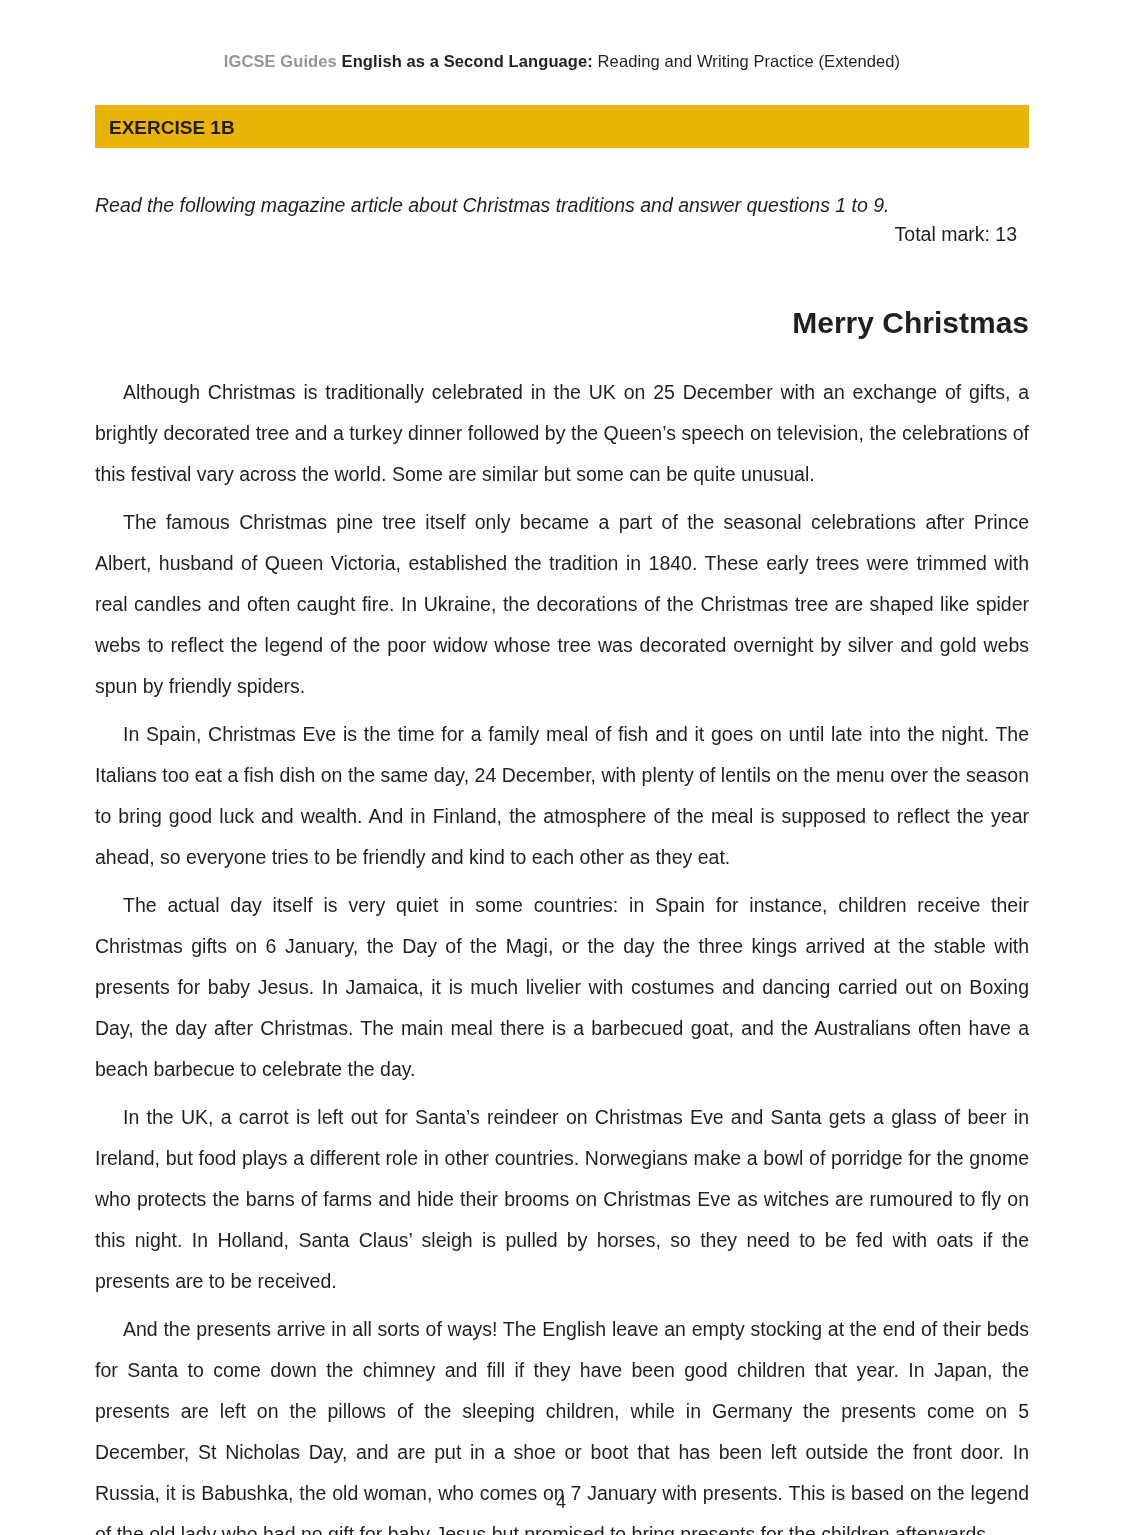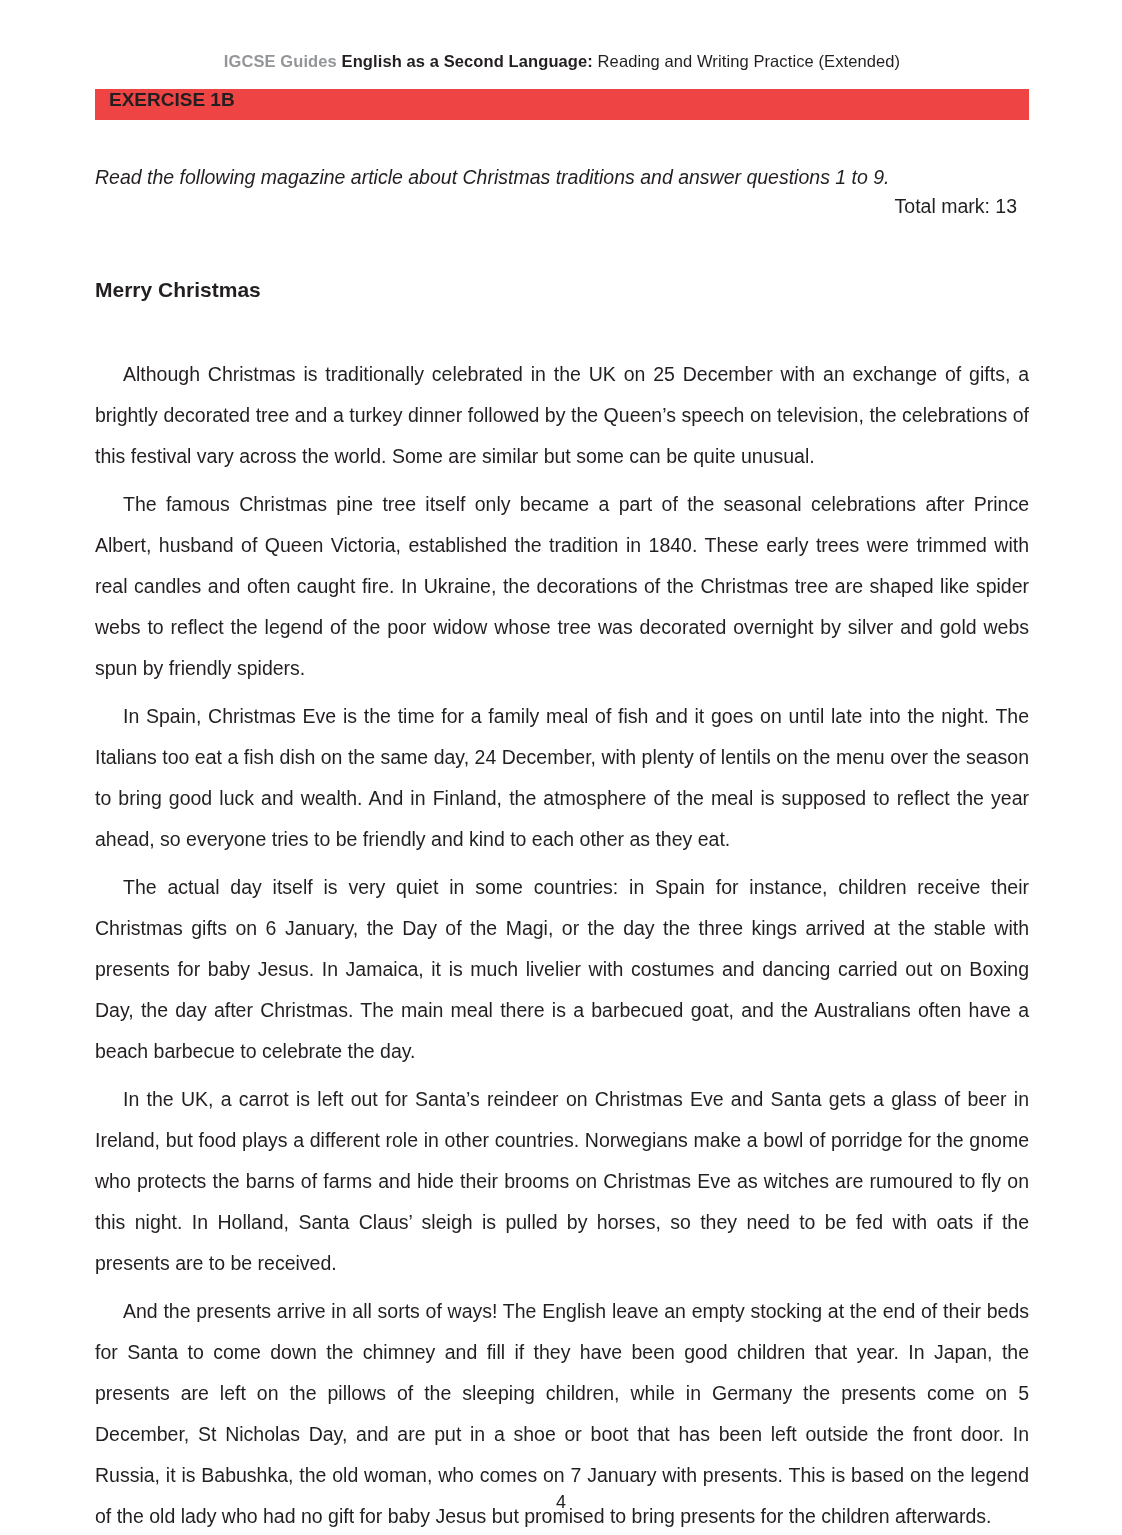--- a/index.html
+++ b/index.html
@@ -13,59 +13,59 @@
     height: 1535px;
     margin: 0 auto;
     background: #ffffff;
     position: relative;
     padding: 52px 93px 0 95px;
   }
   .running-head {
     text-align: center;
     font-size: 16.5px;
     letter-spacing: 0.1px;
-    margin-bottom: 18px;
+    margin-bottom: 34px;
     white-space: nowrap;
   }
   .running-head .brand {
     font-weight: bold;
     color: #939598;
   }
   .running-head .subject {
     font-weight: bold;
     color: #231f20;
   }
   .running-head .rest {
     font-weight: normal;
     color: #231f20;
   }
   .exercise-bar {
-    background: #ef4444;
-    padding: 0 14px 9px 14px;
+    background: #eab308;
+    padding: 12px 14px 9px 14px;
     font-size: 19px;
     font-weight: bold;
     color: #231f20;
     margin-bottom: 46px;
   }
   .instruction {
     font-style: italic;
     font-size: 19.5px;
     margin-bottom: 6px;
   }
   .total-mark {
     font-size: 19.5px;
     text-align: right;
     padding-right: 12px;
     margin-bottom: 60px;
   }
   .article-title {
-    text-align: left;
-    font-size: 21px;
+    text-align: right;
+    font-size: 30px;
     font-weight: bold;
-    margin-bottom: 52px;
+    margin-bottom: 32px;
   }
   .article p {
     font-size: 19.5px;
     line-height: 41px;
     text-align: justify;
     text-indent: 28px;
     margin-bottom: 7px;
     color: #231f20;
   }
   .article p:last-child {

